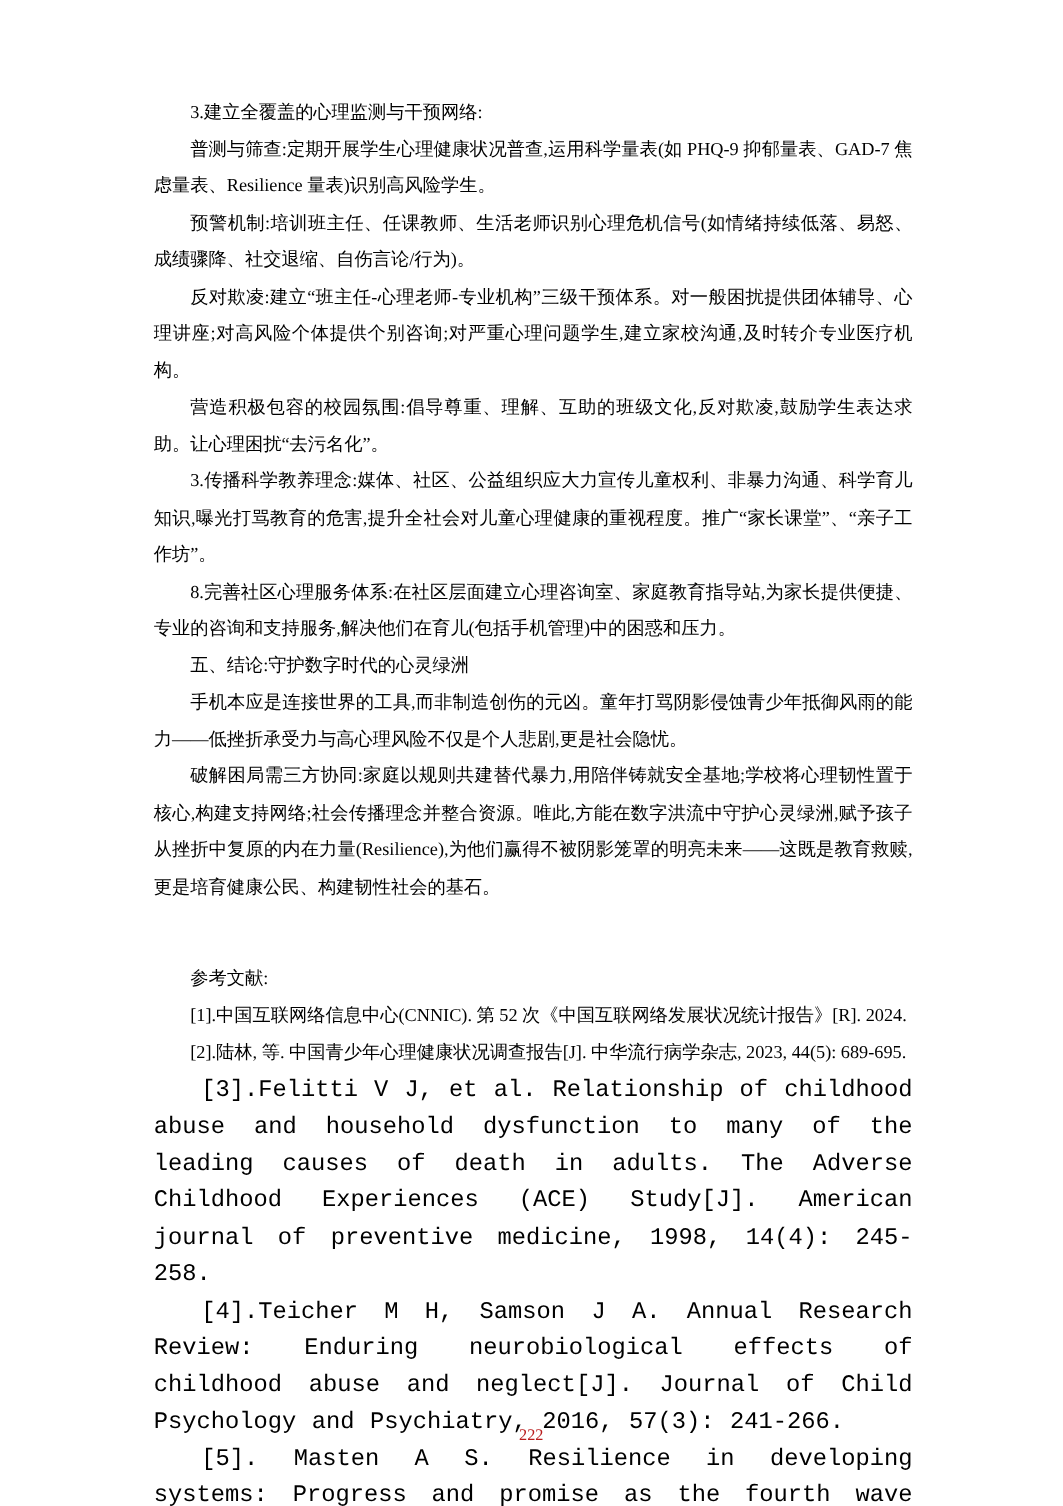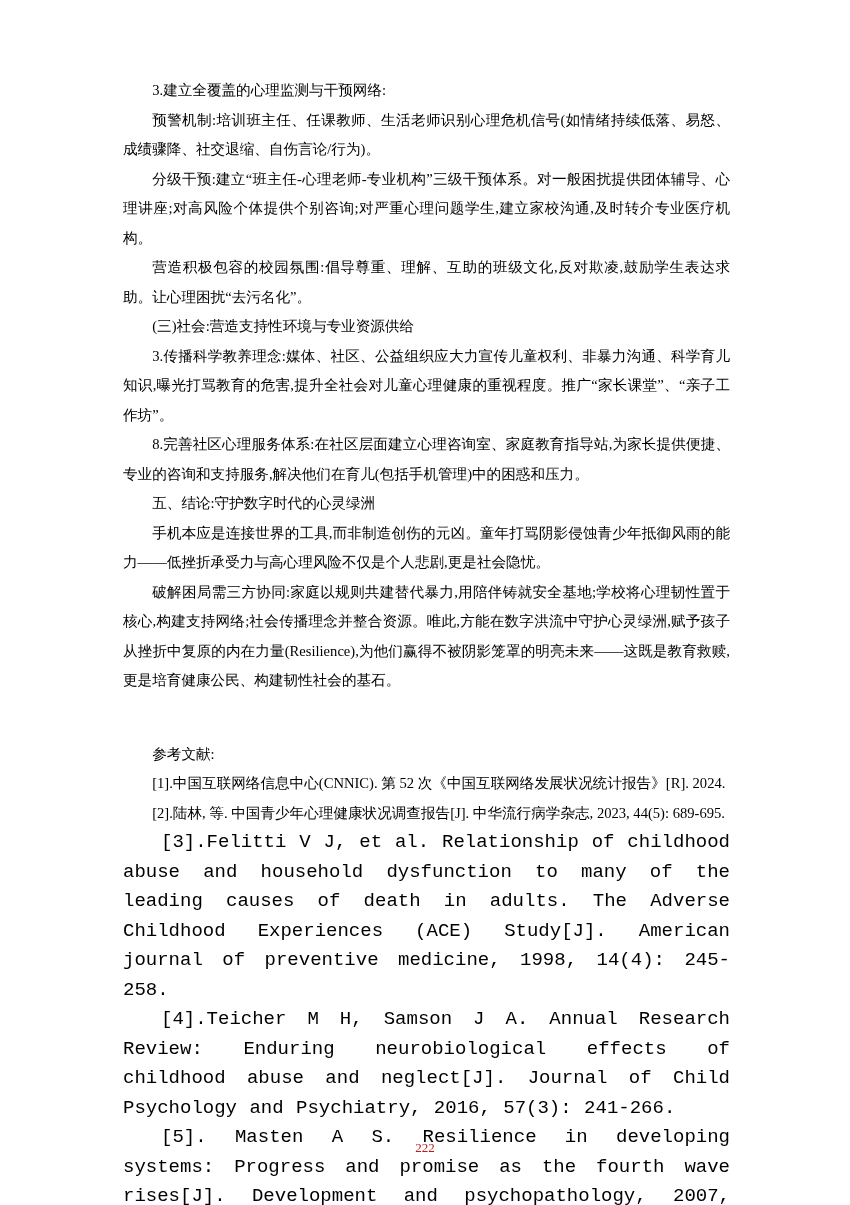--- a/index.html
+++ b/index.html
@@ -62,24 +62,24 @@
   }
 </style>
 </head>
 <body>
 
 <div class="page">
 
   <div class="body-text">
 
     <p class="ind">3.建立全覆盖的心理监测与干预网络:</p>
+    <p class="ind">普测与筛查:定期开展学生心理健康状况普查,运用科学量表(如 PHQ-9 抑郁量表、GAD-7 焦虑量表、Resilience 量表)识别高风险学生。</p>
     <p class="ind">预警机制:培训班主任、任课教师、生活老师识别心理危机信号(如情绪持续低落、易怒、成绩骤降、社交退缩、自伤言论/行为)。</p>
-    <p class="ind">分级干预:建立“班主任-心理老师-专业机构”三级干预体系。对一般困扰提供团体辅导、心理讲座;对高风险个体提供个别咨询;对严重心理问题学生,建立家校沟通,及时转介专业医疗机构。</p>
+    <p class="ind">反对欺凌:建立“班主任-心理老师-专业机构”三级干预体系。对一般困扰提供团体辅导、心理讲座;对高风险个体提供个别咨询;对严重心理问题学生,建立家校沟通,及时转介专业医疗机构。</p>
     <p class="ind">营造积极包容的校园氛围:倡导尊重、理解、互助的班级文化,反对欺凌,鼓励学生表达求助。让心理困扰“去污名化”。</p>
-    <p class="ind">(三)社会:营造支持性环境与专业资源供给</p>
     <p class="ind">3.传播科学教养理念:媒体、社区、公益组织应大力宣传儿童权利、非暴力沟通、科学育儿知识,曝光打骂教育的危害,提升全社会对儿童心理健康的重视程度。推广“家长课堂”、“亲子工作坊”。</p>
     <p class="ind">8.完善社区心理服务体系:在社区层面建立心理咨询室、家庭教育指导站,为家长提供便捷、专业的咨询和支持服务,解决他们在育儿(包括手机管理)中的困惑和压力。</p>
     <p class="ind">五、结论:守护数字时代的心灵绿洲</p>
     <p class="ind">手机本应是连接世界的工具,而非制造创伤的元凶。童年打骂阴影侵蚀青少年抵御风雨的能力——低挫折承受力与高心理风险不仅是个人悲剧,更是社会隐忧。</p>
     <p class="ind">破解困局需三方协同:家庭以规则共建替代暴力,用陪伴铸就安全基地;学校将心理韧性置于核心,构建支持网络;社会传播理念并整合资源。唯此,方能在数字洪流中守护心灵绿洲,赋予孩子从挫折中复原的内在力量(Resilience),为他们赢得不被阴影笼罩的明亮未来——这既是教育救赎,更是培育健康公民、构建韧性社会的基石。</p>
 
     <p class="refs-head">参考文献:</p>
 
     <p class="ref">[1].中国互联网络信息中心(CNNIC). 第 52 次《中国互联网络发展状况统计报告》[R]. 2024.</p>
     <p class="ref">[2].陆林, 等. 中国青少年心理健康状况调查报告[J]. 中华流行病学杂志, 2023, 44(5): 689-695.</p>

